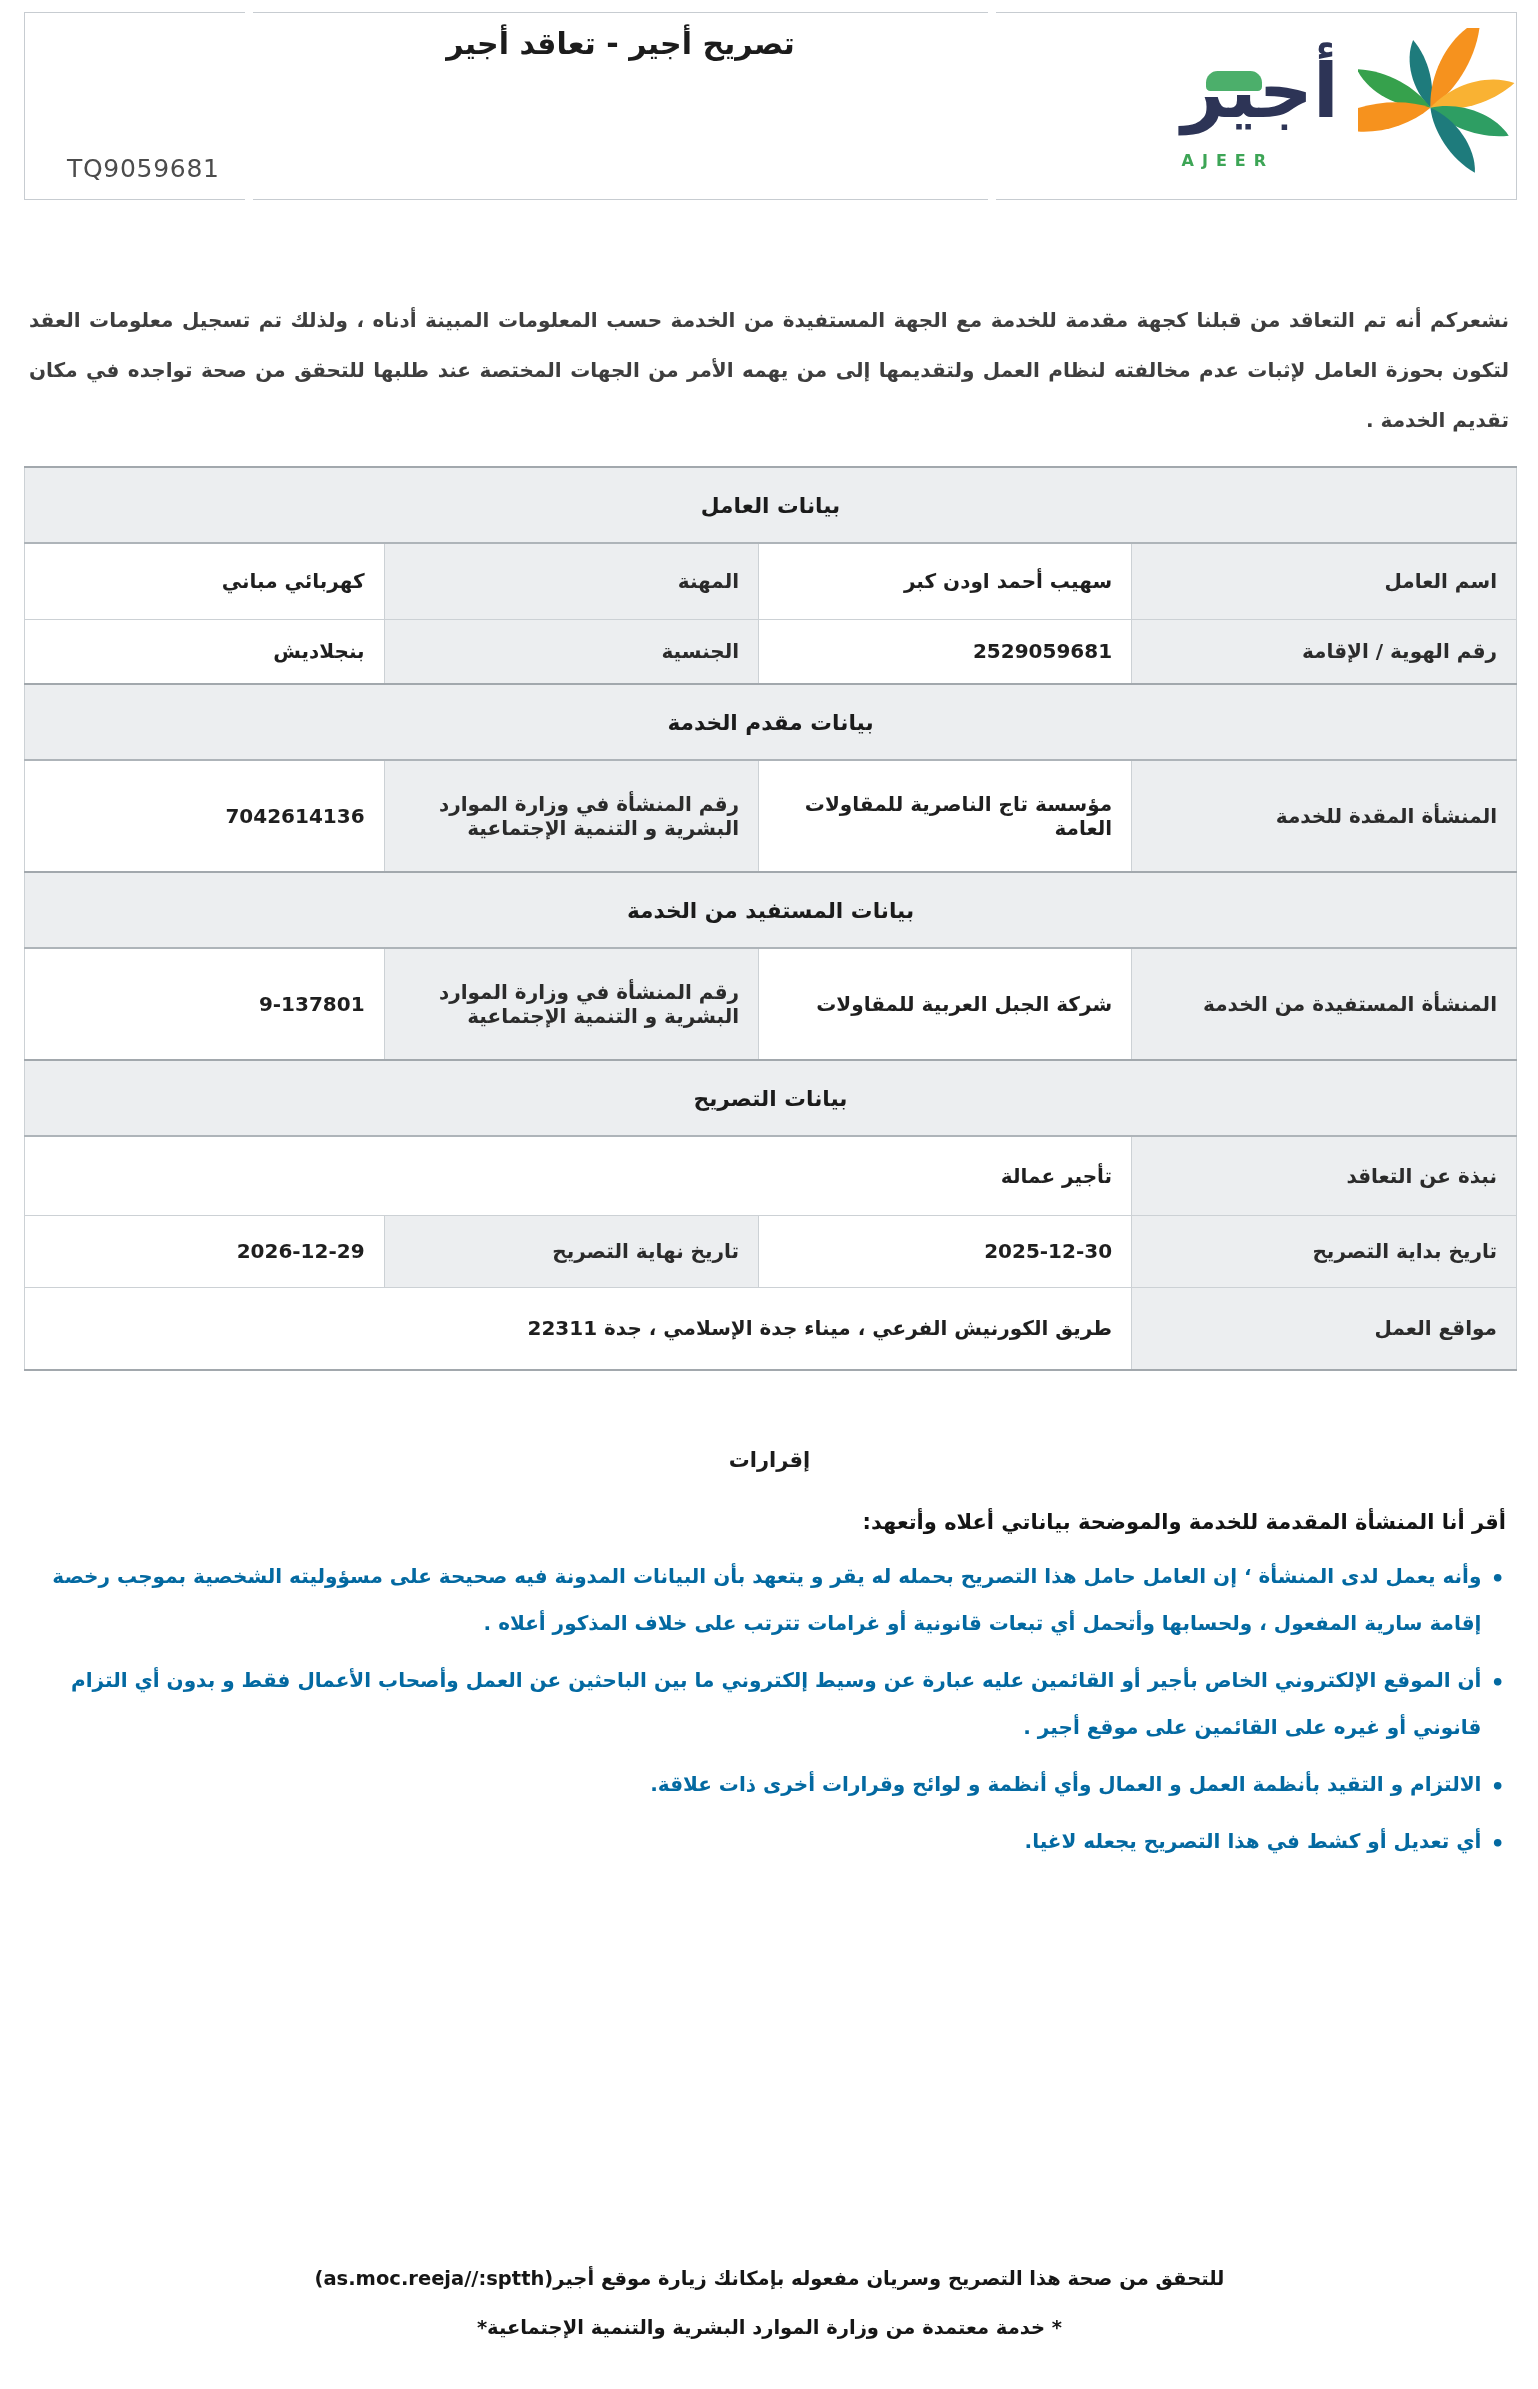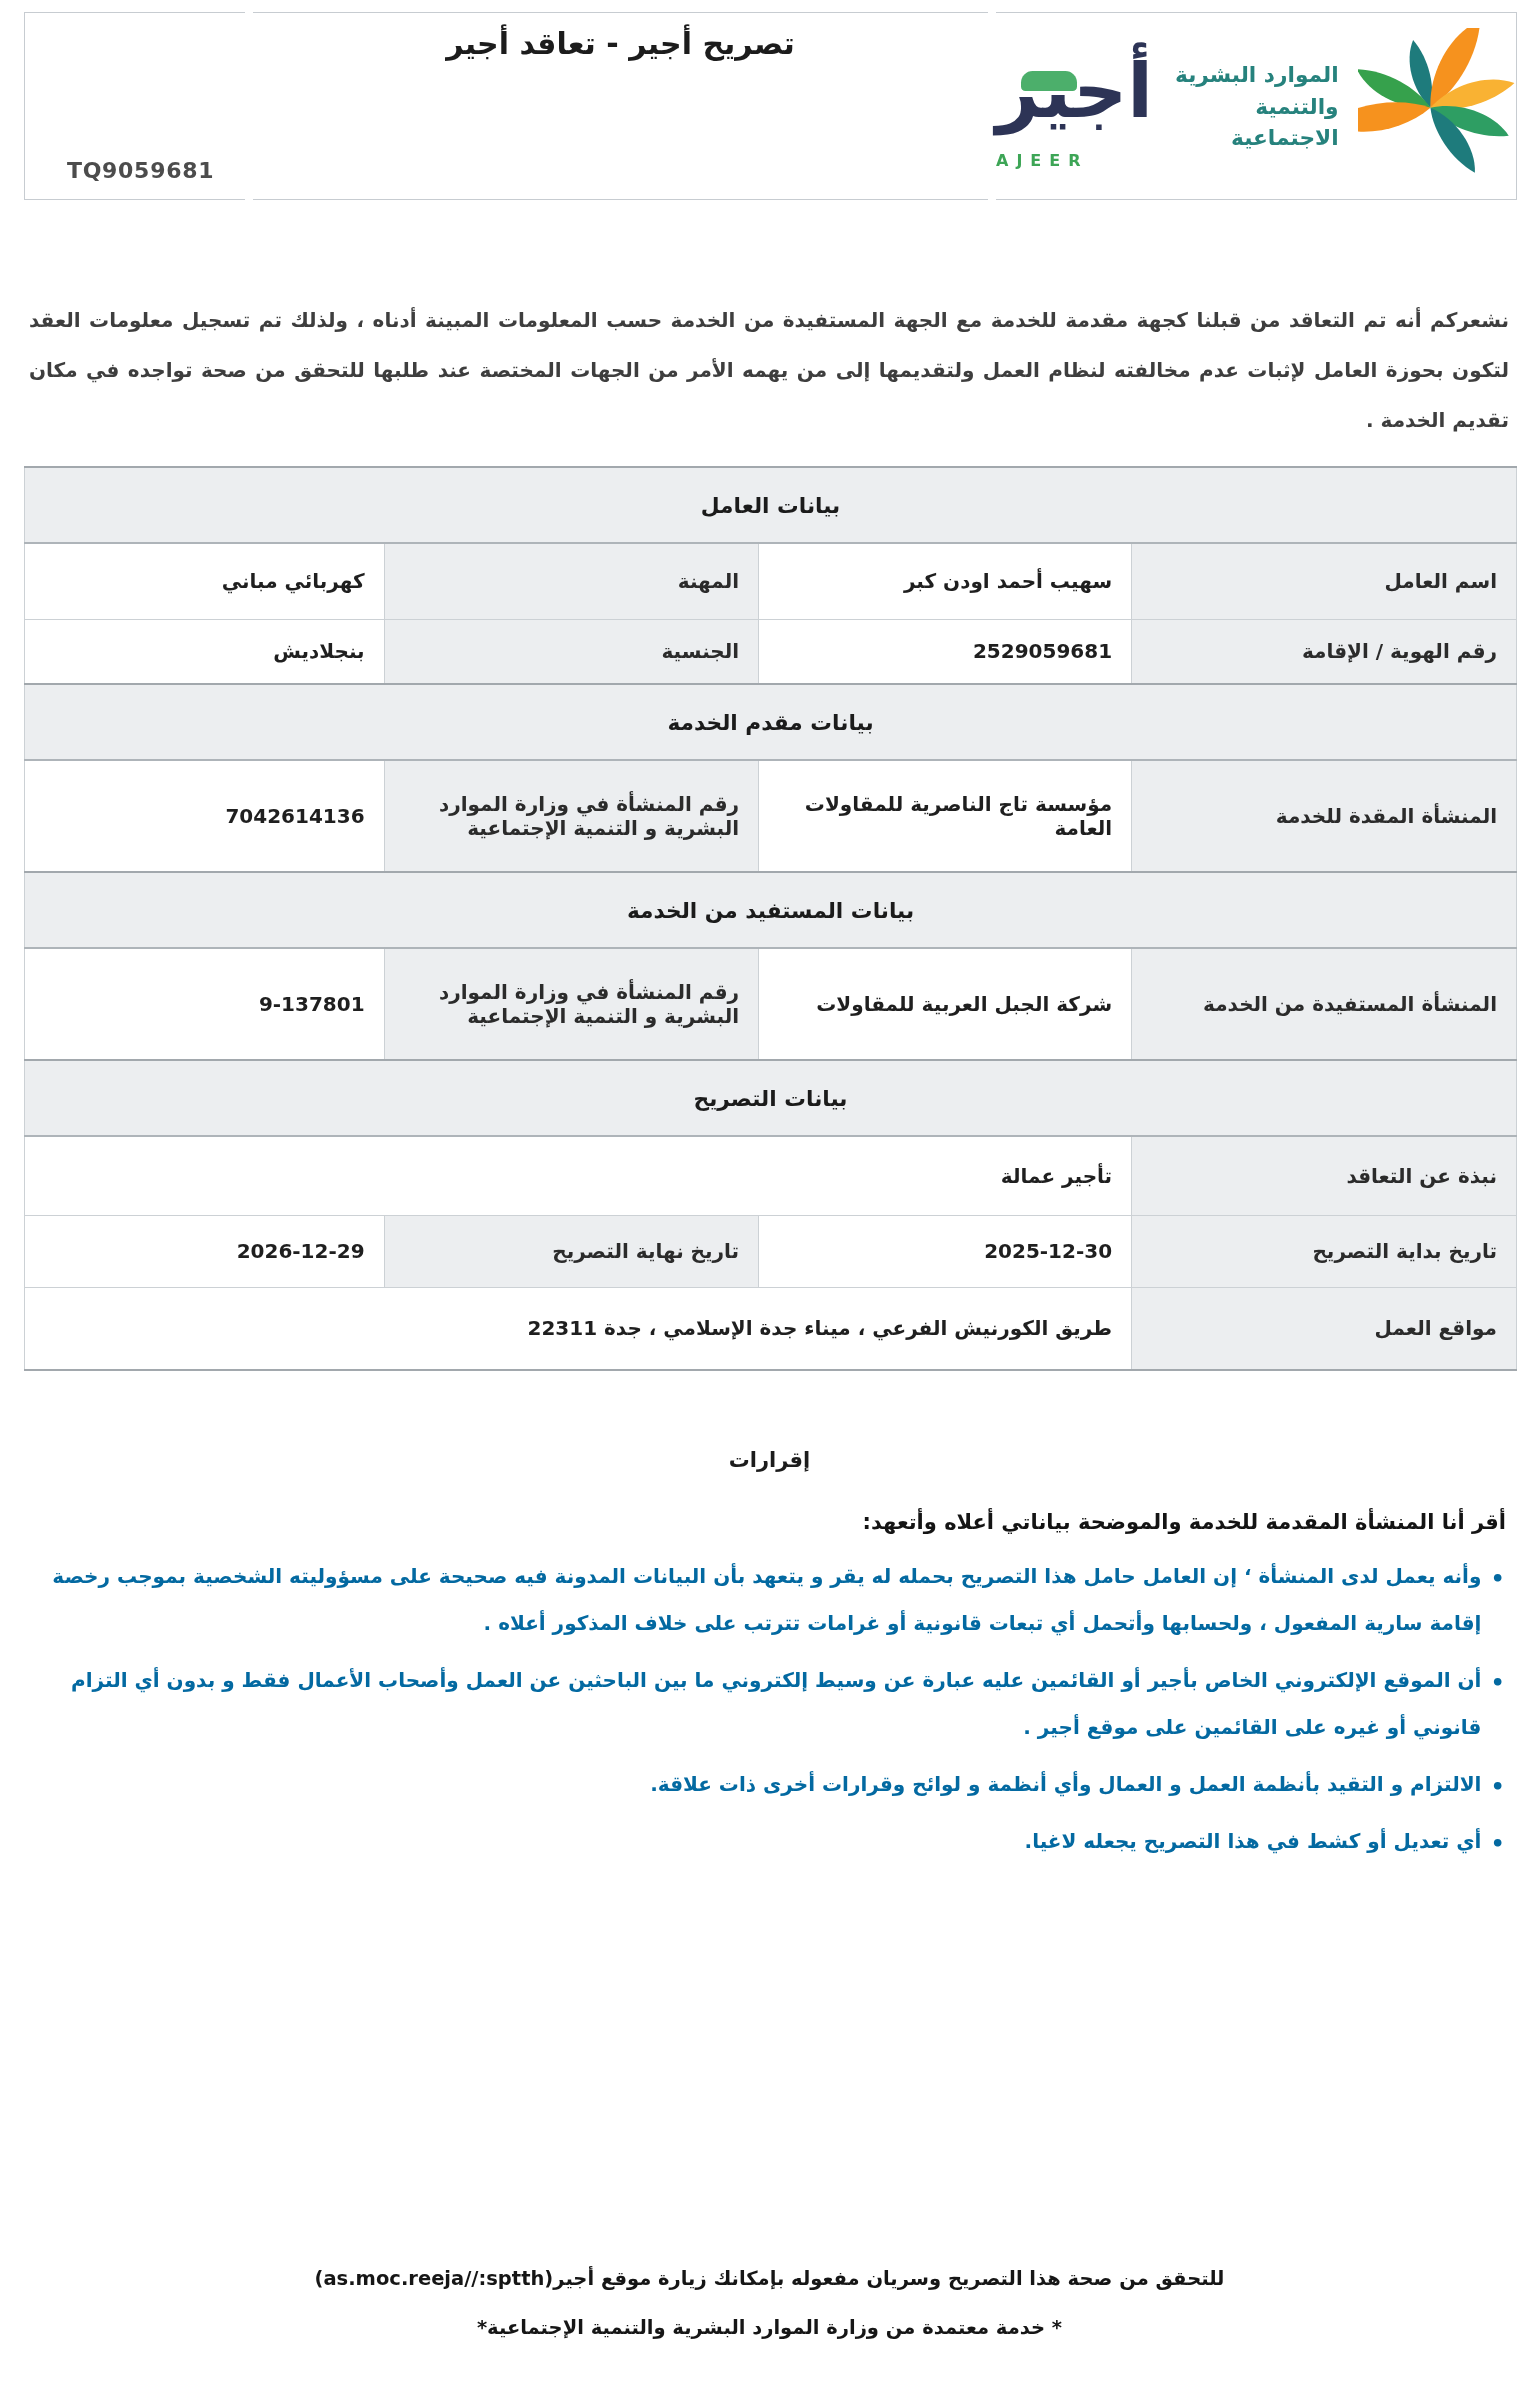--- a/index.html
+++ b/index.html
@@ -11,21 +11,21 @@
   
   .page-header{
     position:absolute;left:24px;top:12.3px;width:1493px;height:188px;
     display:flex;flex-direction:row-reverse;direction:ltr;
   }
   .hdr-cell{border-top:1.4px solid #c7ccd1;border-bottom:1.4px solid #c7ccd1;background:#fff;box-sizing:border-box;}
   .hdr-gap{width:8px;}
   .hdr-left{width:221px;border-left:1.4px solid #c7ccd1;display:flex;align-items:flex-end;}
   .hdr-mid{flex:1;display:flex;justify-content:center;}
   .hdr-right{width:521px;border-right:1.4px solid #c7ccd1;display:flex;direction:rtl;align-items:center;justify-content:flex-start;gap:19px;padding-right:1.4px;}
-  .tq{font-size:22px;font-weight:700;color:#4c4c4c;letter-spacing:0.7px;padding:0 0 16px 0;margin-left:42px;direction:ltr;}
+  .tq{font-size:25px;font-weight:400;color:#4c4c4c;letter-spacing:0.7px;padding:0 0 16px 0;margin-left:42px;direction:ltr;}
   .doc-title{font-size:30px;font-weight:700;color:#1c1c1c;margin-top:13px;}
   
   .emblem{width:157px;height:157px;flex:0 0 auto;}
   
   .ministry-text{font-size:21.7px;line-height:1.45;font-weight:700;color:#26827d;text-align:right;margin-left:2.9px;}
   
   .ajeer-logo{display:flex;flex-direction:column;align-items:flex-start;direction:ltr;margin-top:10px;}
   .ajeer-mark{position:relative;height:92px;}
   .ajeer-arabic{font-size:75px;line-height:1.05;font-weight:700;color:#2d3456;position:relative;z-index:0;}
   .ajeer-green-bar{position:absolute;z-index:1;top:19px;left:24.6px;width:56px;height:19.5px;background:#4caf6b;border-radius:11.6px 11.6px 4.3px 4.3px;}
@@ -83,24 +83,20 @@
         <g transform="translate(60,66)">
           <path d="M0 0 C 20 -16, 52 -20, 72 -8 C 50 6, 20 8, 0 0 Z" fill="#1e7b7c" transform="rotate(-98) scale(0.8)"></path>
           <path d="M0 0 C 20 -16, 52 -20, 72 -8 C 50 6, 20 8, 0 0 Z" fill="#36a14c" transform="rotate(-146) scale(0.95)"></path>
           <path d="M0 0 C 20 -16, 52 -20, 72 -8 C 50 6, 20 8, 0 0 Z" fill="#f6921e" transform="rotate(178) scale(1.2)"></path>
           <path d="M0 0 C 20 -16, 52 -20, 72 -8 C 50 6, 20 8, 0 0 Z" fill="#f6921e" transform="rotate(-54) scale(1.15)"></path>
           <path d="M0 0 C 20 -16, 52 -20, 72 -8 C 50 6, 20 8, 0 0 Z" fill="#f9b233" transform="rotate(-10) scale(1.0)"></path>
           <path d="M0 0 C 20 -16, 52 -20, 72 -8 C 50 6, 20 8, 0 0 Z" fill="#2e9e63" transform="rotate(26) scale(0.95)"></path>
           <path d="M0 0 C 20 -16, 52 -20, 72 -8 C 50 6, 20 8, 0 0 Z" fill="#1e7b7c" transform="rotate(62) scale(0.9)"></path>
         </g>
       </svg>
-      <div class="ministry-text">
-        <div>الموارد البشرية</div>
-        <div>والتنمية الاجتماعية</div>
-      </div>
       <div class="ajeer-logo">
         <div class="ajeer-mark">
           <span class="ajeer-green-bar"></span>
           <span class="ajeer-arabic">أجير</span>
         </div>
         <div class="ajeer-latin">AJEER</div>
       </div>
     </div>
     <div class="hdr-gap"></div>
     <div class="hdr-cell hdr-mid">

